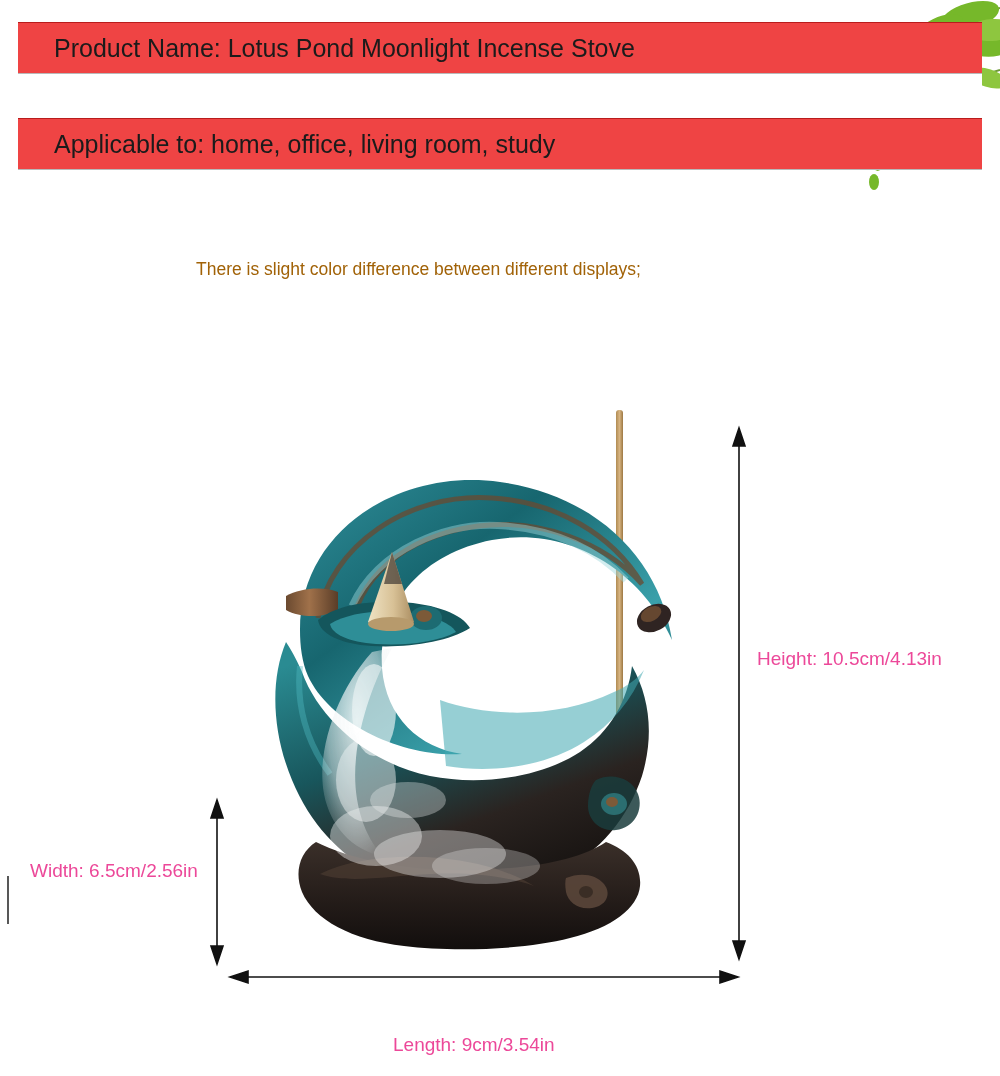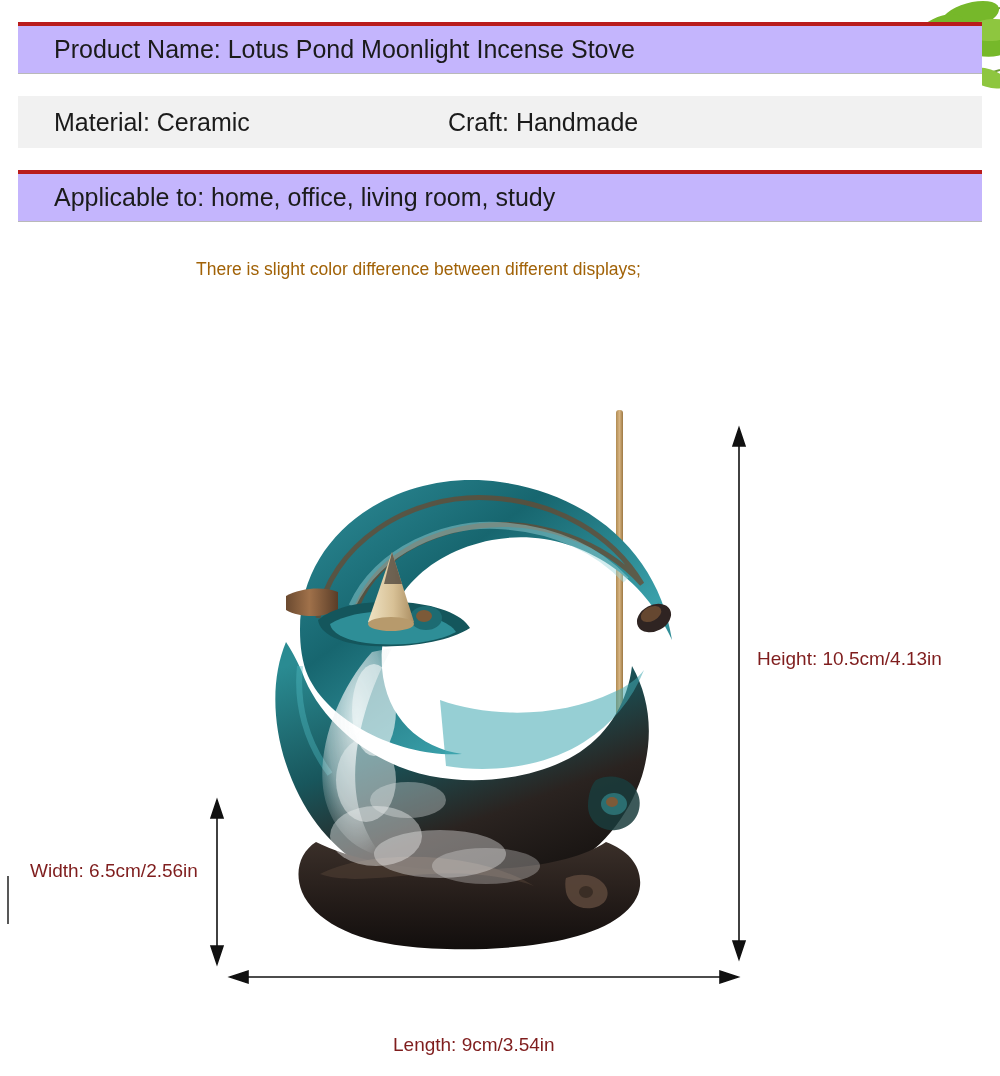--- a/index.html
+++ b/index.html
@@ -17,22 +17,22 @@
 
   
   .spec-table {
     position: absolute;
     left: 18px;
     top: 22px;
     width: 964px;
   }
   .spec-row {
     position: relative;
-    background: #c4b5fd;
-    border-top: 4px solid #b91c1c;
+    background: #ef4444;
+    border-top: 1px solid #b91c1c;
     border-bottom: 1px solid #b9b9b9;
     box-sizing: border-box;
     height: 52px;
     display: flex;
     align-items: center;
   }
   .spec-row.two-col {
     background: #f1f1f1;
     border-top: none;
     border-bottom: none;
@@ -96,21 +96,21 @@
   .product-svg {
     position: absolute;
     left: 0;
     top: 0;
   }
 
   
   .dim-label {
     position: absolute;
     font-size: 19px;
-    color: #7f1d1d;
+    color: #ec4899;
     white-space: nowrap;
   }
   #height-label { left: 757px; top: 648px; }
   #width-label  { left: 30px;  top: 884px; }
   #length-label { left: 393px; top: 998px; }
 </style>
 </head>
 <body>
 
 <div class="leaves">
@@ -142,24 +142,20 @@
 </div>
 
 <div class="spec-table">
 
   <div class="spec-row">
     <span class="spec-text">Product Name: Lotus Pond Moonlight Incense Stove</span>
   </div>
 
   <div class="gap-row"></div>
 
-  <div class="spec-row two-col">
-    <span class="spec-text">Material: Ceramic</span>
-    <span class="spec-text col2">Craft: Handmade</span>
-  </div>
 
   <div class="gap-row"></div>
 
   <div class="spec-row">
     <span class="spec-text">Applicable to: home, office, living room, study</span>
   </div>
 </div>
 
 <div class="notes">
   <div class="note-line">There is slight color difference between different displays;</div>

